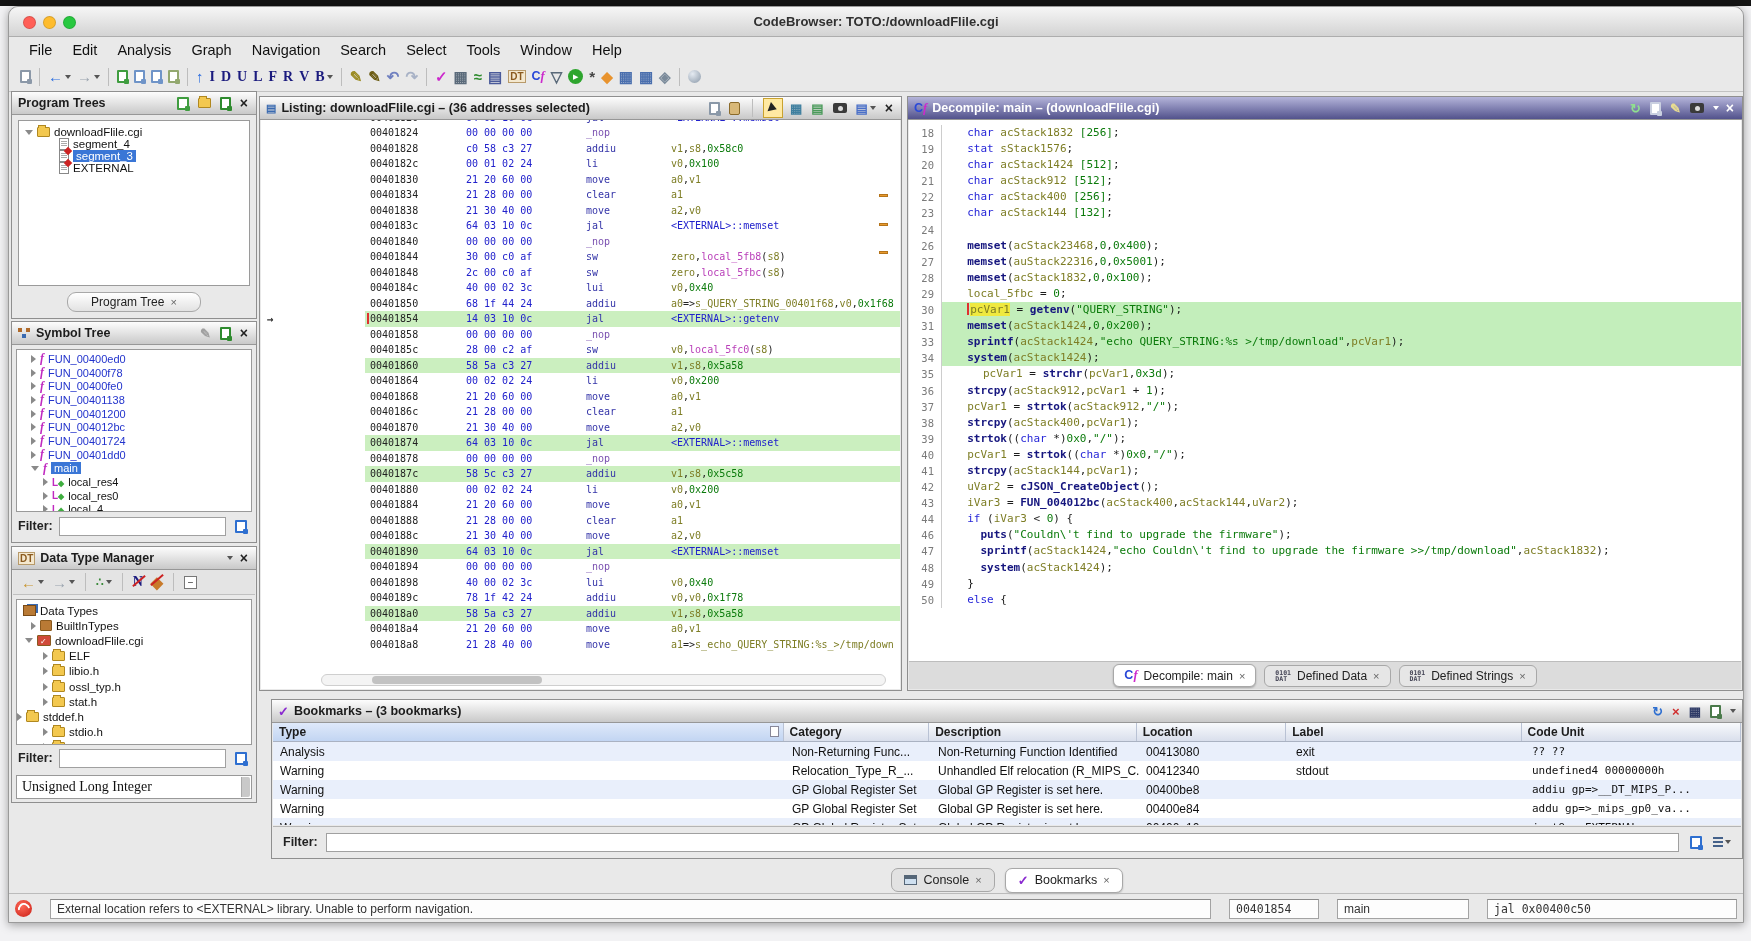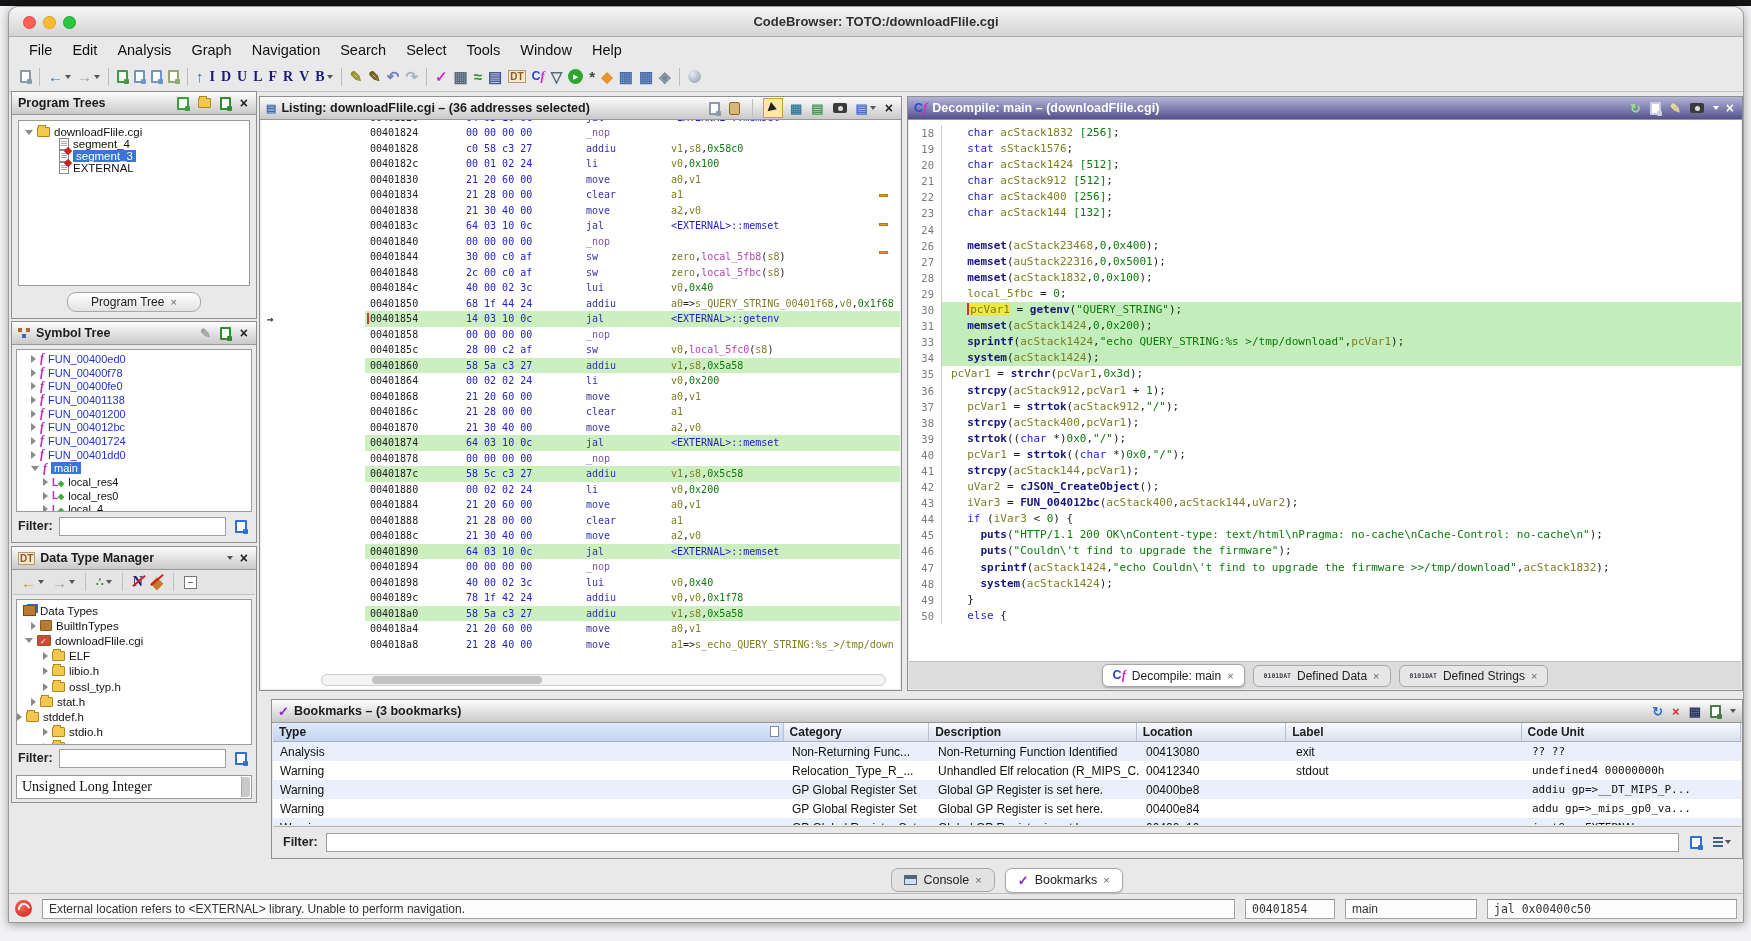--- a/index.html
+++ b/index.html
@@ -91,21 +91,21 @@
   .dline{height:16.1px;white-space:pre;display:flex}
   .dnum{flex:0 0 32px;text-align:right;padding-right:7px;color:#7a7a7a;font-size:10.5px}
   .dcode{flex:1;border-left:1px solid #cdcdcd;padding-left:12px}
   .dline.hl .dcode{background:#c3eebb}
   .t-k{color:#2727d8}.t-f{color:#15157e;font-weight:bold}.t-v{color:#7d7d24}.t-n{color:#0a7a0a}.t-s{color:#0a7a0a}.t-p{color:#1c1c1c}
   .tok{background:#efe93f}
   .dcaret{display:inline-block;width:2px;height:12px;background:#e03030;vertical-align:-2px;margin-right:1px}
   .dec-tabs{position:absolute;left:1px;right:1px;bottom:1px;height:28px;background:#dcdcdc;display:flex;align-items:center;justify-content:center;gap:8px;border-top:1px solid #bdbdbd}
   .dtab{display:flex;align-items:center;gap:6px;padding:3px 10px;border:1px solid #a8a8a8;border-radius:6px;background:#e6e6e6;font-size:12px;color:#222}
   .dtab.active{background:#fff;box-shadow:0 1px 2px rgba(0,0,0,.25)}
-  .daticon{display:flex;flex-direction:row;line-height:6px;font-size:6.5px;color:#445;font-family:"DejaVu Sans Mono",monospace;font-weight:bold}
+  .daticon{display:flex;flex-direction:column;line-height:6px;font-size:6.5px;color:#445;font-family:"DejaVu Sans Mono",monospace;font-weight:bold}
   
   .bm-colhead{position:absolute;left:1px;top:23px;right:1px;height:19px;display:flex;background:linear-gradient(#f8fafc,#d9dfec);border-bottom:1px solid #aab2c2;font-size:12px;font-weight:bold;color:#1c1c1c}
   .bm-col{border-right:1px solid #b9c2d4;padding:2px 6px;position:relative;white-space:nowrap;overflow:hidden}
   .bm-col.sorted{background:linear-gradient(#dfe9fa,#c2d5f2)}
   .sorticon{position:absolute;right:4px;top:3px;width:9px;height:11px;background:#fff;border:1px solid #889;}
   .bm-rows{position:absolute;left:1px;right:1px;top:42px;height:83px;background:#fff;overflow:hidden;font-size:12px;color:#111}
   .bm-row{display:flex;height:19px;align-items:center}
   .bm-row.alt{background:#e9effb}
   .bm-cell{padding:0 7px;white-space:nowrap;overflow:hidden;flex:0 0 auto}
   .bm-cell.mono{font-family:"DejaVu Sans Mono",monospace;font-size:11px}
@@ -113,21 +113,21 @@
   .bm-filter{position:absolute;left:1px;right:1px;bottom:1px;height:31px;display:flex;align-items:center;gap:8px;padding:0 10px;background:#e9e9e9;border-top:1px solid #b5b5b5;font-size:12.5px;font-weight:bold;color:#222}
   .bars{width:12px;height:10px;border-top:2px solid #44618a;border-bottom:2px solid #44618a;position:relative}
   .bars::after{content:"";position:absolute;left:0;right:0;top:2px;height:2px;background:#44618a}
   
   #bottom-tabs{position:absolute;left:262px;width:1472px;top:858px;height:30px;display:flex;align-items:center;justify-content:center;gap:10px}
   .btab{display:flex;align-items:center;gap:6px;padding:4px 12px;border:1px solid #a8a8a8;border-radius:7px;background:#e2e2e2;font-size:12.5px;color:#222}
   .btab.active{background:#fff;box-shadow:0 1px 2px rgba(0,0,0,.2)}
   .conicon{width:13px;height:10px;border:1px solid #567;background:#cfe0f0;position:relative}
   .conicon::before{content:"";position:absolute;left:0;top:0;right:0;height:3px;background:#567}
   .bmcheck{color:#8a2ad0;font-weight:bold;font-size:13px}
-  #statusbar{position:absolute;left:0;right:0;top:886px;height:30px;display:flex;align-items:center;gap:10px;padding:0 6px;border-top:1px solid #bbb}
+  #statusbar{position:absolute;left:0;right:0;top:886px;height:30px;display:flex;align-items:center;gap:18px;padding:0 6px;border-top:1px solid #bbb}
   .dragon{width:17px;height:17px;border-radius:50%;background:radial-gradient(circle at 40% 35%,#ff6a5a,#c81e14);position:relative;flex:0 0 auto}
   .dragon::after{content:"";position:absolute;left:3px;top:3px;width:8px;height:8px;border-radius:50%;border:2px solid #fff;border-bottom-color:transparent;border-right-color:transparent;transform:rotate(35deg)}
   .statusfield{height:20px;border:1px solid #a3a3a3;border-top-color:#8a8a8a;background:#fdfdfd;display:flex;align-items:center;padding:0 6px;font-size:12px;color:#333;white-space:nowrap;overflow:hidden}
   .statusfield.mono{font-family:"DejaVu Sans Mono",monospace;font-size:11.5px}
   .combo{position:absolute;left:4px;right:4px;bottom:3px;height:24px;background:#fff;border:1px solid #999;font-family:"Liberation Serif",serif;font-size:14px;color:#111;display:flex;align-items:center;padding-left:5px}
   .combothumb{position:absolute;right:1px;top:1px;bottom:1px;width:9px;background:#c9c9c9;border-left:1px solid #aaa;border-radius:0 2px 2px 0}
   .dtm-tools{position:absolute;left:1px;top:23px;right:1px;height:25px;background:#e4e4e4;border-bottom:1px solid #c0c0c0;display:flex;align-items:center;padding-left:5px;gap:2px}
 </style>
 </head>
 <body>
@@ -454,21 +454,21 @@
         <div class="trow" style="padding-left: 26px; height: 15.2px; font-size: 11.5px;">
           <span class="car"></span>
           <span class="folder"></span>
           <span>libio.h</span>
         </div>
         <div class="trow" style="padding-left: 26px; height: 15.2px; font-size: 11.5px;">
           <span class="car"></span>
           <span class="folder"></span>
           <span>ossl_typ.h</span>
         </div>
-        <div class="trow" style="padding-left: 14px; height: 15.2px; font-size: 11.5px; text-align: center;">
+        <div class="trow" style="padding-left: 26px; height: 15.2px; font-size: 11.5px; text-align: center;">
           <span class="car"></span>
           <span class="folder"></span>
           <span>stat.h</span>
         </div>
         <div class="trow" style="height: 15.2px; font-size: 11.5px;">
           <span class="car"></span>
           <span class="folder"></span>
           <span>stddef.h</span>
         </div>
         <div class="trow" style="padding-left: 26px; height: 15.2px; font-size: 11.5px;">
@@ -591,31 +591,30 @@
         <div class="dline"><span class="dnum">23</span><span class="dcode" style="padding-left: 25.2px;"><span class="t-k">char</span><span class="t-p"> </span><span class="t-v">acStack144</span><span class="t-p"> </span><span class="t-n">[132]</span><span class="t-p">;</span></span></div>
         <div class="dline"><span class="dnum">24</span><span class="dcode" style="padding-left: 25.2px;"></span></div>
         <div class="dline"><span class="dnum">26</span><span class="dcode" style="padding-left: 25.2px;"><span class="t-f">memset</span><span class="t-p">(</span><span class="t-v">acStack23468</span><span class="t-p">,</span><span class="t-n">0</span><span class="t-p">,</span><span class="t-n">0x400</span><span class="t-p">);</span></span></div>
         <div class="dline"><span class="dnum">27</span><span class="dcode" style="padding-left: 25.2px;"><span class="t-f">memset</span><span class="t-p">(</span><span class="t-v">auStack22316</span><span class="t-p">,</span><span class="t-n">0</span><span class="t-p">,</span><span class="t-n">0x5001</span><span class="t-p">);</span></span></div>
         <div class="dline"><span class="dnum">28</span><span class="dcode" style="padding-left: 25.2px;"><span class="t-f">memset</span><span class="t-p">(</span><span class="t-v">acStack1832</span><span class="t-p">,</span><span class="t-n">0</span><span class="t-p">,</span><span class="t-n">0x100</span><span class="t-p">);</span></span></div>
         <div class="dline"><span class="dnum">29</span><span class="dcode" style="padding-left: 25.2px;"><span class="t-v">local_5fbc</span><span class="t-p"> = </span><span class="t-n">0</span><span class="t-p">;</span></span></div>
         <div class="dline hl"><span class="dnum">30</span><span class="dcode" style="padding-left: 25.2px;"><span class="dcaret"></span><span class="tok t-v">pcVar1</span><span class="t-p"> = </span><span class="t-f">getenv</span><span class="t-p">(</span><span class="t-s">"QUERY_STRING"</span><span class="t-p">);</span></span></div>
         <div class="dline hl"><span class="dnum">31</span><span class="dcode" style="padding-left: 25.2px;"><span class="t-f">memset</span><span class="t-p">(</span><span class="t-v">acStack1424</span><span class="t-p">,</span><span class="t-n">0</span><span class="t-p">,</span><span class="t-n">0x200</span><span class="t-p">);</span></span></div>
         <div class="dline hl"><span class="dnum">33</span><span class="dcode" style="padding-left: 25.2px;"><span class="t-f">sprintf</span><span class="t-p">(</span><span class="t-v">acStack1424</span><span class="t-p">,</span><span class="t-s">"echo QUERY_STRING:%s &gt;/tmp/download"</span><span class="t-p">,</span><span class="t-v">pcVar1</span><span class="t-p">);</span></span></div>
         <div class="dline hl"><span class="dnum">34</span><span class="dcode" style="padding-left: 25.2px;"><span class="t-f">system</span><span class="t-p">(</span><span class="t-v">acStack1424</span><span class="t-p">);</span></span></div>
-        <div class="dline"><span class="dnum">35</span><span class="dcode" style="padding-left: 9px;"><span class="t-v">pcVar1</span><span class="t-p"> = </span><span class="t-f">strchr</span><span class="t-p">(</span><span class="t-v">pcVar1</span><span class="t-p">,</span><span class="t-n">0x3d</span><span class="t-p">);</span></span></div>
+        <div class="dline"><span class="dnum">35</span><span class="dcode" style="padding-left: 41px;"><span class="t-v">pcVar1</span><span class="t-p"> = </span><span class="t-f">strchr</span><span class="t-p">(</span><span class="t-v">pcVar1</span><span class="t-p">,</span><span class="t-n">0x3d</span><span class="t-p">);</span></span></div>
         <div class="dline"><span class="dnum">36</span><span class="dcode" style="padding-left: 25.2px;"><span class="t-f">strcpy</span><span class="t-p">(</span><span class="t-v">acStack912</span><span class="t-p">,</span><span class="t-v">pcVar1</span><span class="t-p"> + </span><span class="t-n">1</span><span class="t-p">);</span></span></div>
         <div class="dline"><span class="dnum">37</span><span class="dcode" style="padding-left: 25.2px;"><span class="t-v">pcVar1</span><span class="t-p"> = </span><span class="t-f">strtok</span><span class="t-p">(</span><span class="t-v">acStack912</span><span class="t-p">,</span><span class="t-s">"/"</span><span class="t-p">);</span></span></div>
         <div class="dline"><span class="dnum">38</span><span class="dcode" style="padding-left: 25.2px;"><span class="t-f">strcpy</span><span class="t-p">(</span><span class="t-v">acStack400</span><span class="t-p">,</span><span class="t-v">pcVar1</span><span class="t-p">);</span></span></div>
         <div class="dline"><span class="dnum">39</span><span class="dcode" style="padding-left: 25.2px;"><span class="t-f">strtok</span><span class="t-p">((</span><span class="t-k">char</span><span class="t-p"> *)</span><span class="t-n">0x0</span><span class="t-p">,</span><span class="t-s">"/"</span><span class="t-p">);</span></span></div>
         <div class="dline"><span class="dnum">40</span><span class="dcode" style="padding-left: 25.2px;"><span class="t-v">pcVar1</span><span class="t-p"> = </span><span class="t-f">strtok</span><span class="t-p">((</span><span class="t-k">char</span><span class="t-p"> *)</span><span class="t-n">0x0</span><span class="t-p">,</span><span class="t-s">"/"</span><span class="t-p">);</span></span></div>
         <div class="dline"><span class="dnum">41</span><span class="dcode" style="padding-left: 25.2px;"><span class="t-f">strcpy</span><span class="t-p">(</span><span class="t-v">acStack144</span><span class="t-p">,</span><span class="t-v">pcVar1</span><span class="t-p">);</span></span></div>
         <div class="dline"><span class="dnum">42</span><span class="dcode" style="padding-left: 25.2px;"><span class="t-v">uVar2</span><span class="t-p"> = </span><span class="t-f">cJSON_CreateObject</span><span class="t-p">();</span></span></div>
         <div class="dline"><span class="dnum">43</span><span class="dcode" style="padding-left: 25.2px;"><span class="t-v">iVar3</span><span class="t-p"> = </span><span class="t-f">FUN_004012bc</span><span class="t-p">(</span><span class="t-v">acStack400</span><span class="t-p">,</span><span class="t-v">acStack144</span><span class="t-p">,</span><span class="t-v">uVar2</span><span class="t-p">);</span></span></div>
         <div class="dline"><span class="dnum">44</span><span class="dcode" style="padding-left: 25.2px;"><span class="t-k">if</span><span class="t-p"> (</span><span class="t-v">iVar3</span><span class="t-p"> &lt; </span><span class="t-n">0</span><span class="t-p">) {</span></span></div>
-        <div class="dline"><span class="dnum">45</span><span class="dcode" style="padding-left: 38.4px;"><span class="t-f">puts</span><span class="t-p">(</span><span class="t-s">"HTTP/1.1 200 OK\nContent-type: text/html\nPragma: no-cache\nCache-Control: no-cache\n"</span><span class="t-p">);</span></span></div>
         <div class="dline"><span class="dnum">46</span><span class="dcode" style="padding-left: 38.4px;"><span class="t-f">puts</span><span class="t-p">(</span><span class="t-s">"Couldn\'t find to upgrade the firmware"</span><span class="t-p">);</span></span></div>
         <div class="dline"><span class="dnum">47</span><span class="dcode" style="padding-left: 38.4px;"><span class="t-f">sprintf</span><span class="t-p">(</span><span class="t-v">acStack1424</span><span class="t-p">,</span><span class="t-s">"echo Couldn\'t find to upgrade the firmware &gt;&gt;/tmp/download"</span><span class="t-p">,</span><span class="t-v">acStack1832</span><span class="t-p">);</span></span></div>
         <div class="dline"><span class="dnum">48</span><span class="dcode" style="padding-left: 38.4px;"><span class="t-f">system</span><span class="t-p">(</span><span class="t-v">acStack1424</span><span class="t-p">);</span></span></div>
         <div class="dline"><span class="dnum">49</span><span class="dcode" style="padding-left: 25.2px;"><span class="t-p">}</span></span></div>
         <div class="dline"><span class="dnum">50</span><span class="dcode" style="padding-left: 25.2px;"><span class="t-k">else</span><span class="t-p"> {</span></span></div>
       </div>
     <div class="dec-tabs">
         <div class="dtab active">
           <span class="cficon"><span class="c">C</span><span class="f">f</span></span>
           <span>Decompile: main</span>

